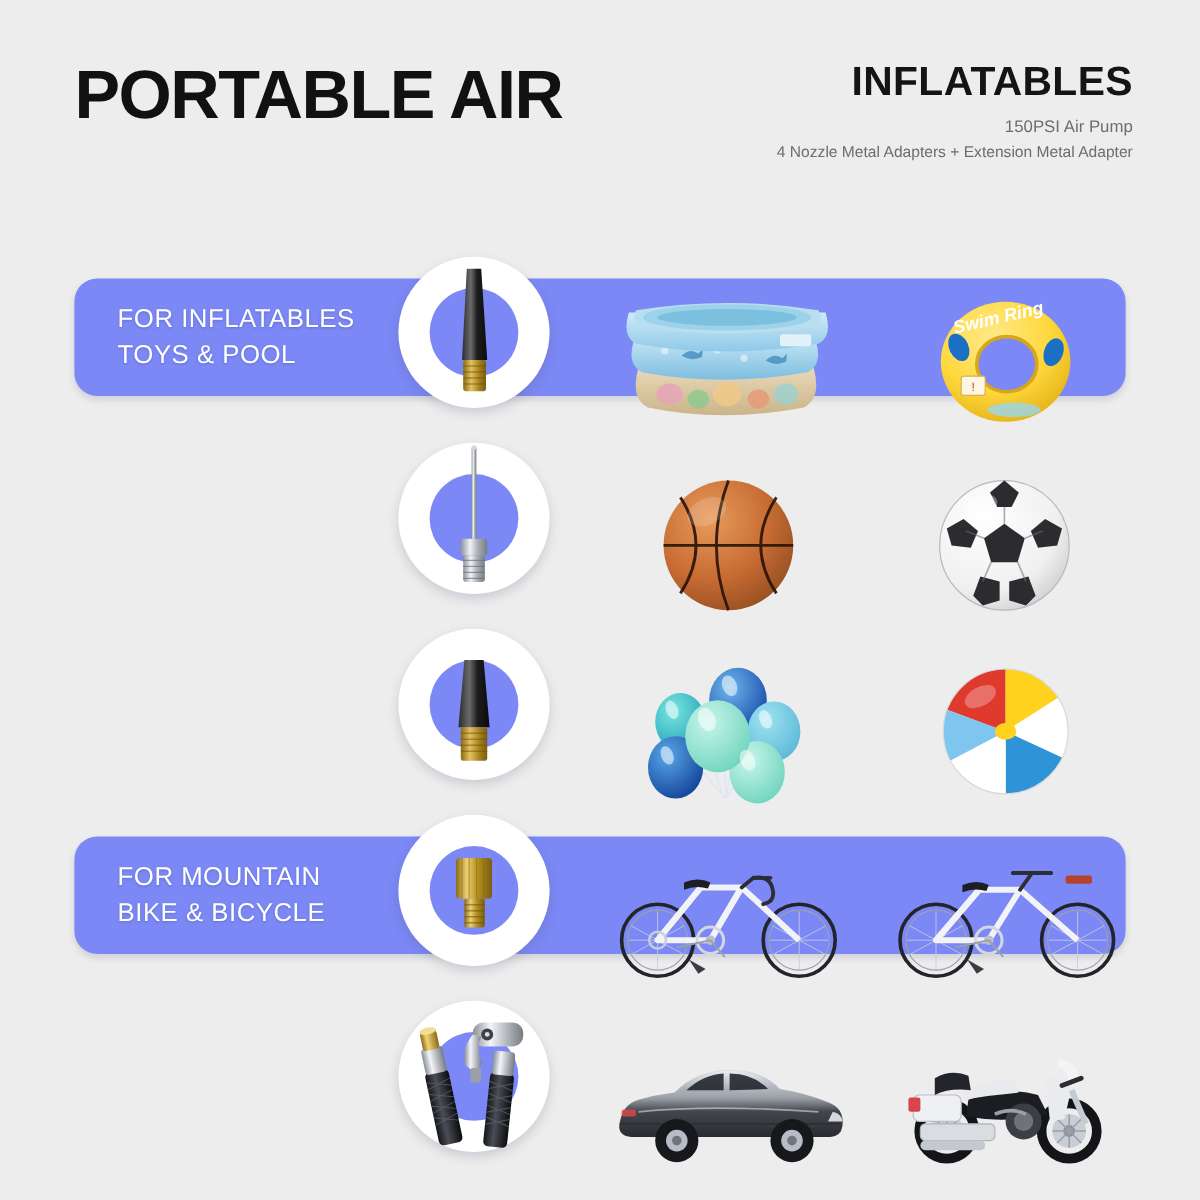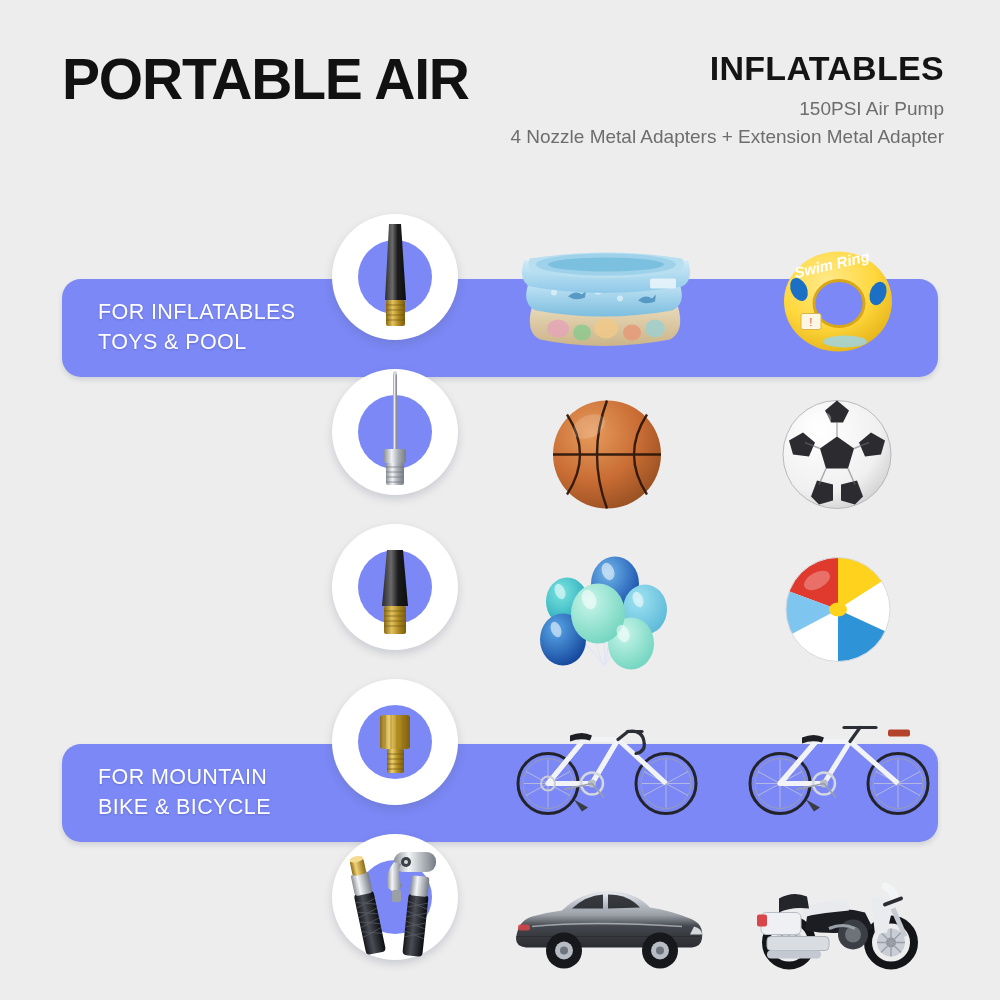--- a/index.html
+++ b/index.html
@@ -19,31 +19,30 @@
     letter-spacing: -1.2px; color: #111; text-transform: uppercase;
   }
   .title-left .l2 { display: block; }
   .header-right {
     position: absolute; right: 56px; top: 48px; width: 520px; text-align: right;
   }
   .head-title {
     font-size: 34px; font-weight: 700; line-height: 1.18;
     color: #141414; letter-spacing: .3px;
   }
-  .head-sub1 { margin-top: 9px; font-size: 19px; color: #6d6d6d; line-height: 1.25; }
-  .head-sub2 { margin-top: 4px; font-size: 19px; color: #6d6d6d; line-height: 1.3; }
+  .head-sub1 { margin-top: 9px; font-size: 14px; color: #6d6d6d; line-height: 1.25; }
+  .head-sub2 { margin-top: 4px; font-size: 13px; color: #6d6d6d; line-height: 1.3; }
 
   
   .rows { position: absolute; left: 0; top: 222px; width: 1000px; }
   .row { position: relative; height: 155px; margin-bottom: 0; }
   .bar {
     position: absolute; left: 62px; top: 10px; width: 876px; height: 98px;
     background: #7b88f5; border-radius: 19px;
     box-shadow: 0 3px 5px rgba(90,95,130,.19);
-    margin-top: 47px;
   }
   .bar-label {
     position: absolute; left: 36px; top: 50%; transform: translateY(-50%);
     color: #fff; font-size: 21.5px; font-weight: 400; line-height: 1.38;
     letter-spacing: .4px; text-transform: uppercase; white-space: pre-line;
     text-shadow: 0 1px 2px rgba(40,45,90,.25);
   }
   
   .donut {
     position: absolute; left: 332px; top: -8px;

